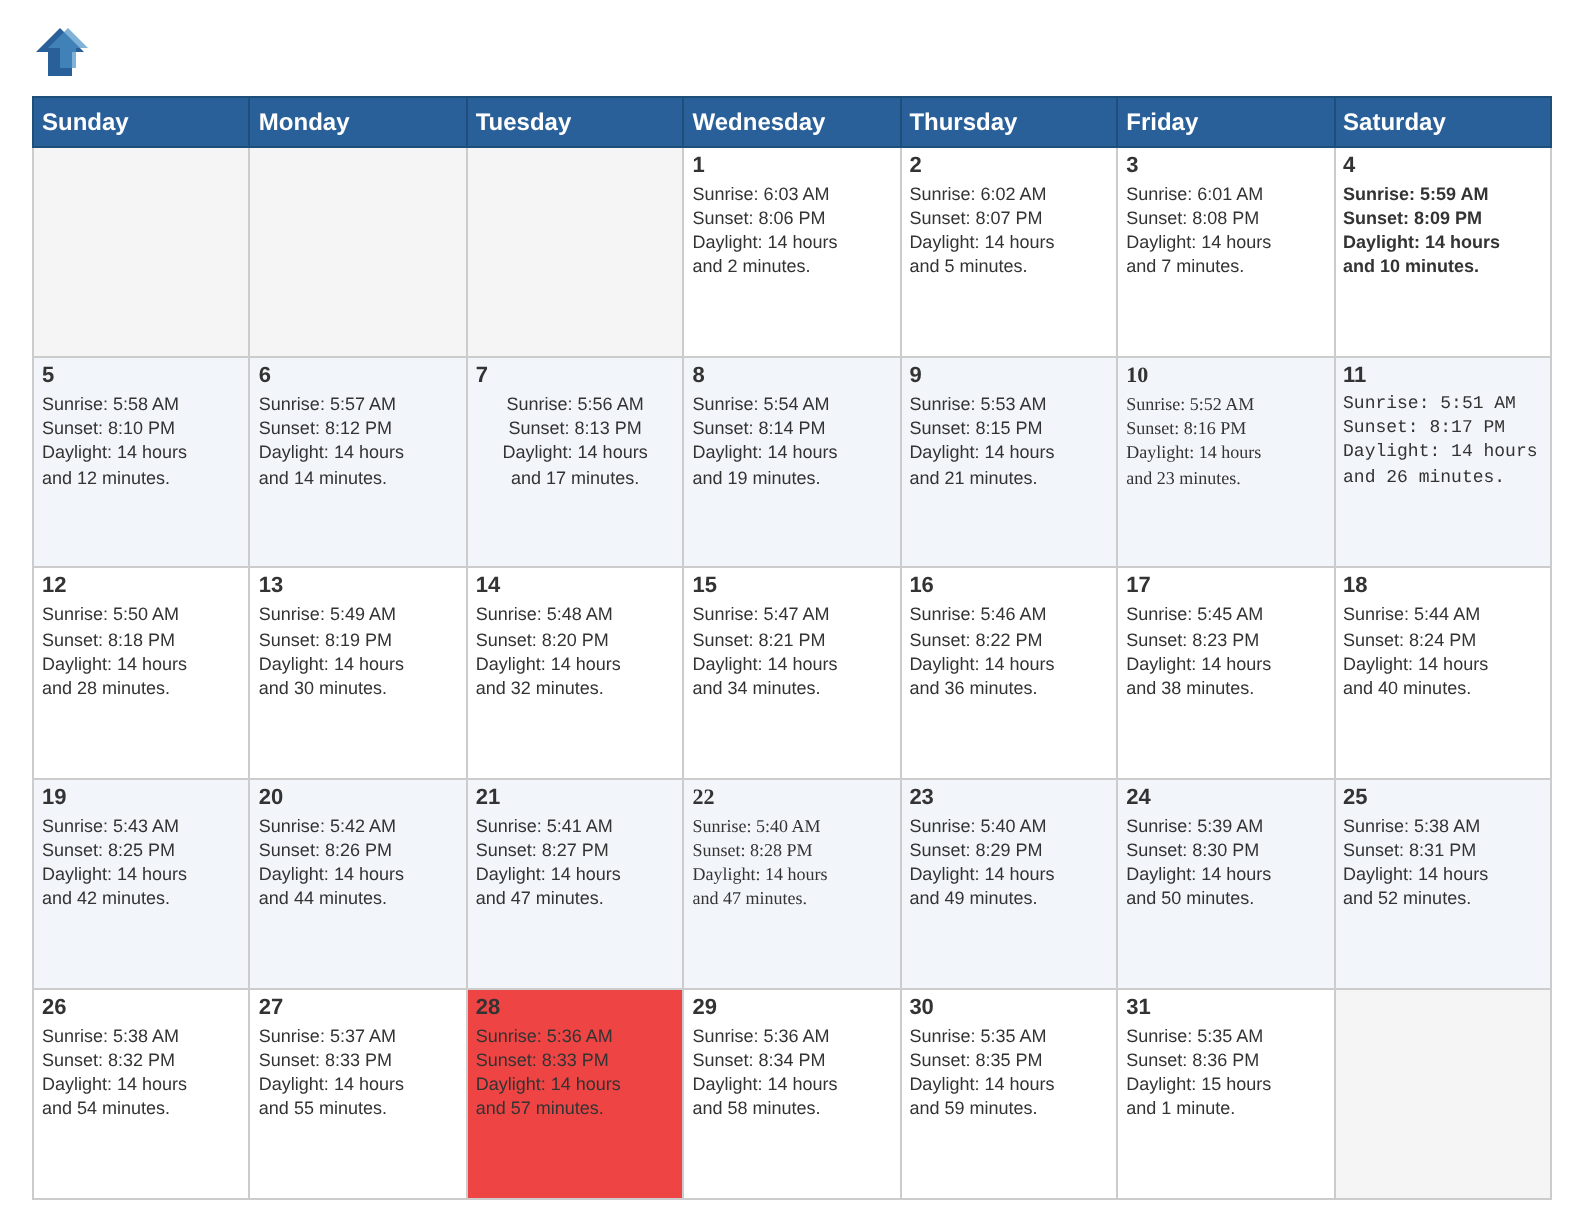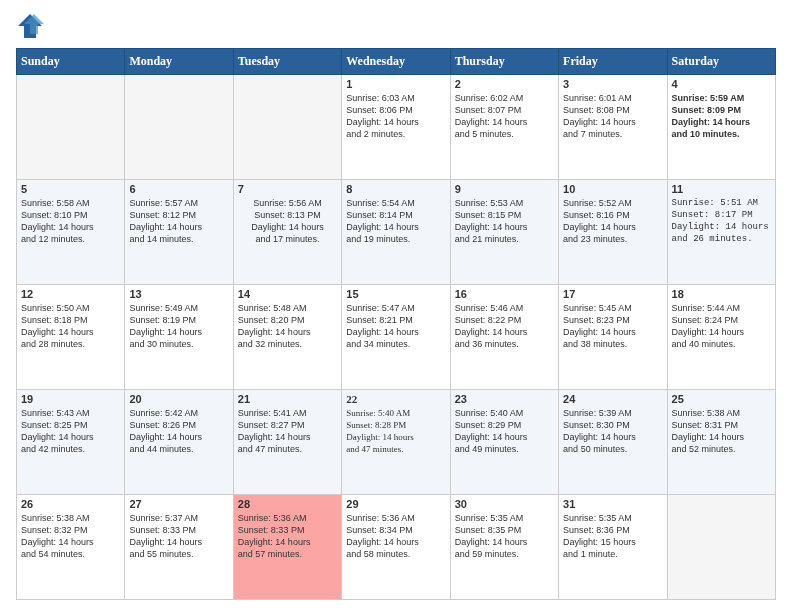--- a/index.html
+++ b/index.html
@@ -67,21 +67,20 @@
       table-layout: fixed;
     }
     .calendar th {
       background: #2a6099;
       color: #fff;
       font-size: 12px;
       font-weight: bold;
       padding: 5px 4px;
       text-align: left;
       border: 1px solid #1e4f7a;
-      font-family: Liberation Serif, serif;
     }
     .calendar td {
       border: 1px solid #ccc;
       vertical-align: top;
       padding: 3px 4px;
       font-size: 9.5px;
       color: #333;
       background: #fff;
     }
     .calendar td.empty {
@@ -199,21 +198,21 @@
 Daylight: 14 hours
 and 19 minutes.</div>
           </td>
           <td style="background: rgb(242, 246, 251);">
             <span class="day-number">9</span>
             <div class="day-info" style="white-space: pre-line;">Sunrise: 5:53 AM
 Sunset: 8:15 PM
 Daylight: 14 hours
 and 21 minutes.</div>
           </td>
-          <td style="background: rgb(242, 246, 251);">
+          <td style="background: rgb(242, 246, 251); font-family: Liberation Serif, serif;">
             <span class="day-number">10</span>
             <div class="day-info" style="white-space: pre-line;">Sunrise: 5:52 AM
 Sunset: 8:16 PM
 Daylight: 14 hours
 and 23 minutes.</div>
           </td>
           <td style="background: rgb(242, 246, 251);">
             <span class="day-number">11</span>
             <div class="day-info" style="white-space: pre-line; font-family: Liberation Mono, monospace;">Sunrise: 5:51 AM
 Sunset: 8:17 PM
@@ -331,21 +330,21 @@
 Daylight: 14 hours
 and 54 minutes.</div>
           </td>
           <td style="background: rgb(255, 255, 255);">
             <span class="day-number">27</span>
             <div class="day-info" style="white-space: pre-line;">Sunrise: 5:37 AM
 Sunset: 8:33 PM
 Daylight: 14 hours
 and 55 minutes.</div>
           </td>
-          <td style="background: #fca5a5;">
+          <td style="background: #ef4444;">
             <span class="day-number">28</span>
             <div class="day-info" style="white-space: pre-line;">Sunrise: 5:36 AM
 Sunset: 8:33 PM
 Daylight: 14 hours
 and 57 minutes.</div>
           </td>
           <td style="background: rgb(255, 255, 255);">
             <span class="day-number">29</span>
             <div class="day-info" style="white-space: pre-line;">Sunrise: 5:36 AM
 Sunset: 8:34 PM

